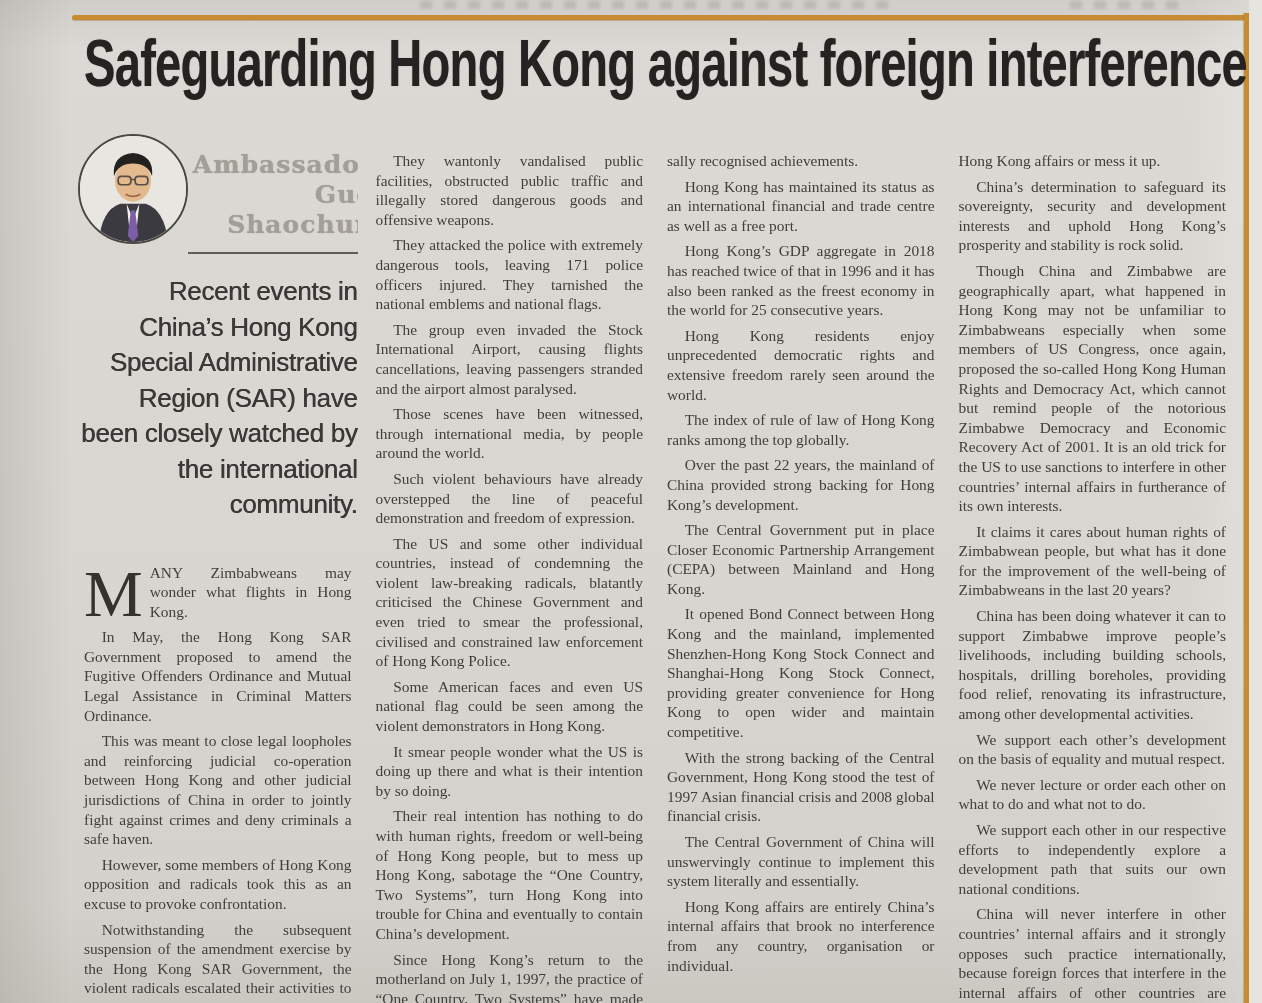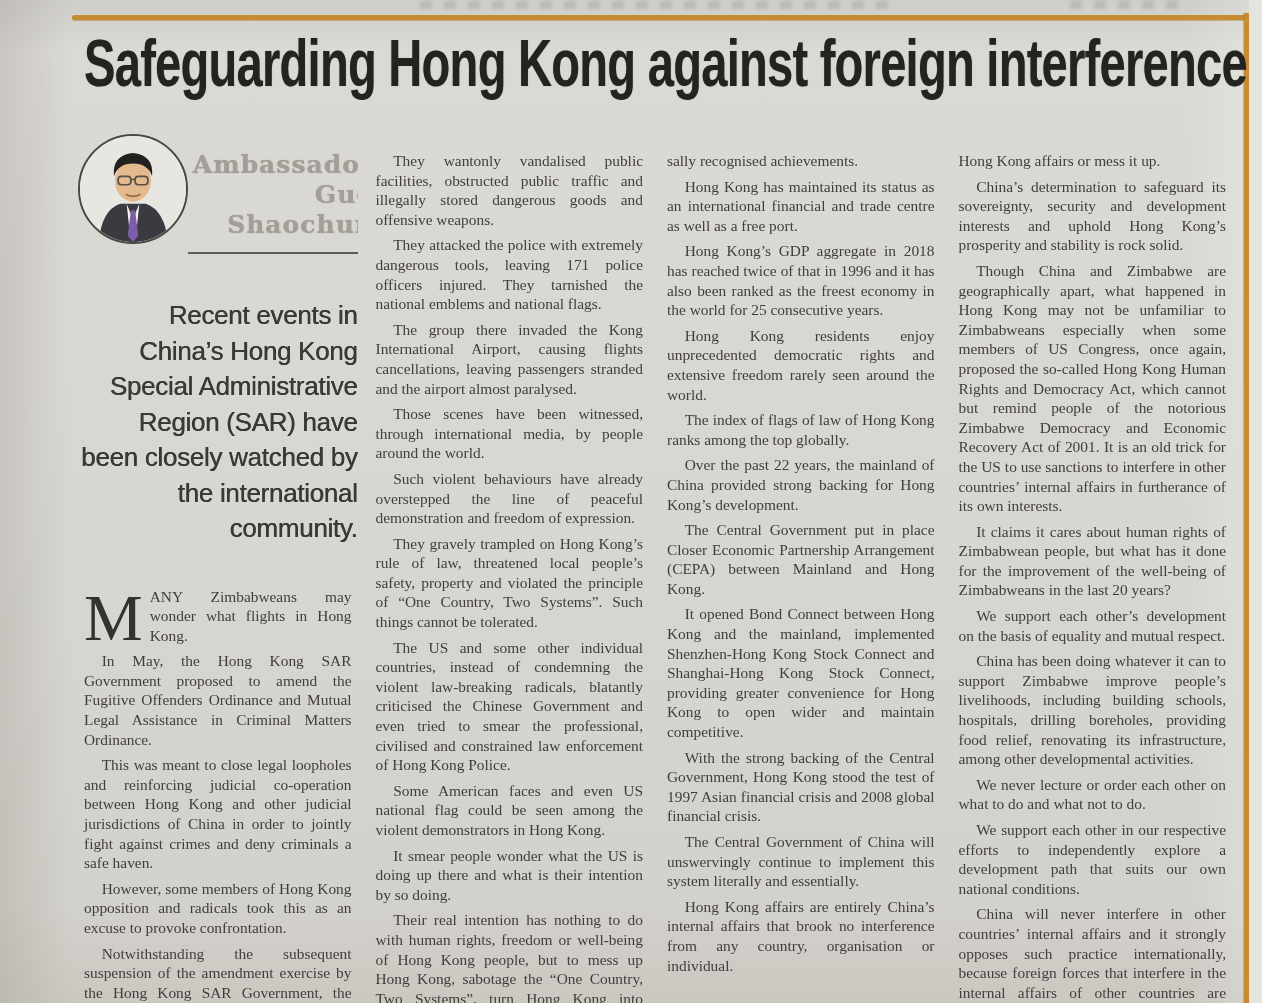--- a/index.html
+++ b/index.html
@@ -39,21 +39,21 @@
   .photo{width:106px;height:106px;border-radius:50%;border:2px solid #4a4843;flex:0 0 auto;
     background:radial-gradient(circle at 50% 35%,#efede8 0%,#dddbd5 70%,#c9c7c1 100%);overflow:hidden;}
   .photo svg{display:block;width:100%;height:100%;}
   .byline-wrap{flex:1;padding-top:16px;}
   .byline{font-family:"DejaVu Serif",serif;font-weight:bold;font-size:25px;line-height:30px;
     color:#a39f98;text-align:right;letter-spacing:1px;
     text-shadow:0 0 1px rgba(150,146,140,.9);}
   .byline span{display:block;}
   .byline-rule{height:2px;background:#5f5d58;width:186px;margin:12px 0 0 auto;}
   .pullquote{
-    margin-top:44px;font-family:"Liberation Sans",sans-serif;font-size:26px;line-height:35.5px;
+    margin-top:20px;font-family:"Liberation Sans",sans-serif;font-size:26px;line-height:35.5px;
     color:#3a3937;text-align:right;letter-spacing:-.3px;
     text-shadow:.4px 0 0 currentColor;
   }
   .para{margin:6px;text-indent:1.15em;}
   .para.lead{text-indent:0;margin-top:40px;}
   .cont .paras .para:first-child{text-indent:0;}
   .dropcap{float:left;font-family:"Liberation Serif",serif;font-size:66px;line-height:.8;
     padding:5px 7px 0 0;color:#34322d;}
 </style>
 </head>
@@ -104,56 +104,55 @@
           <p class="para">However, some members of Hong Kong opposition and radicals took this as an excuse to provoke confrontation.</p>
           <p class="para">Notwithstanding the subsequent suspension of the amendment exercise by the Hong Kong SAR Government, the violent radicals escalated their activities to extremes.</p>
           <p class="para">They smashed their way into the Legislative Building and the Liaison Office of the Central People’s Government in the Hong Kong SAR with iron bars.</p>
         </div>
     </div>
 
     <div class="col col2">
       <div class="paras">
           <p class="para">They wantonly vandalised public facilities, obstructed public traffic and illegally stored dangerous goods and offensive weapons.</p>
           <p class="para">They attacked the police with extremely dangerous tools, leaving 171 police officers injured. They tarnished the national emblems and national flags.</p>
-          <p class="para">The group there invaded the Kong International Airport, causing flights cancellations, leaving passengers stranded and the airport almost paralysed.</p>
+          <p class="para">The group even invaded the Stock International Airport, causing flights cancellations, leaving passengers stranded and the airport almost paralysed.</p>
           <p class="para">Those scenes have been witnessed, through international media, by people around the world.</p>
           <p class="para">Such violent behaviours have already overstepped the line of peaceful demonstration and freedom of expression.</p>
-          <p class="para">They gravely trampled on Hong Kong’s rule of law, threatened local people’s safety, property and violated the principle of “One Country, Two Systems”. Such things cannot be tolerated.</p>
           <p class="para">The US and some other individual countries, instead of condemning the violent law-breaking radicals, blatantly criticised the Chinese Government and even tried to smear the professional, civilised and constrained law enforcement of Hong Kong Police.</p>
           <p class="para">Some American faces and even US national flag could be seen among the violent demonstrators in Hong Kong.</p>
           <p class="para">It smear people wonder what the US is doing up there and what is their intention by so doing.</p>
           <p class="para">Their real intention has nothing to do with human rights, freedom or well-being of Hong Kong people, but to mess up Hong Kong, sabotage the “One Country, Two Systems”, turn Hong Kong into trouble for China and eventually to contain China’s development.</p>
           <p class="para">Since Hong Kong’s return to the motherland on July 1, 1997, the practice of “One Country, Two Systems” have made univer-</p>
         </div>
     </div>
 
     <div class="col col3 cont">
       <div class="paras">
           <p class="para">sally recognised achievements.</p>
           <p class="para">Hong Kong has maintained its status as an international financial and trade centre as well as a free port.</p>
           <p class="para">Hong Kong’s GDP aggregate in 2018 has reached twice of that in 1996 and it has also been ranked as the freest economy in the world for 25 consecutive years.</p>
           <p class="para">Hong Kong residents enjoy unprecedented democratic rights and extensive freedom rarely seen around the world.</p>
-          <p class="para">The index of flags of law of Hong Kong ranks among the top globally.</p>
+          <p class="para">The index of rule of law of Hong Kong ranks among the top globally.</p>
           <p class="para">Over the past 22 years, the mainland of China provided strong backing for Hong Kong’s development.</p>
           <p class="para">The Central Government put in place Closer Economic Partnership Arrangement (CEPA) between Mainland and Hong Kong.</p>
           <p class="para">It opened Bond Connect between Hong Kong and the mainland, implemented Shenzhen-Hong Kong Stock Connect and Shanghai-Hong Kong Stock Connect, providing greater convenience for Hong Kong to open wider and maintain competitive.</p>
           <p class="para">With the strong backing of the Central Government, Hong Kong stood the test of 1997 Asian financial crisis and 2008 global financial crisis.</p>
           <p class="para">The Central Government of China will unswervingly continue to implement this system literally and essentially.</p>
           <p class="para">Hong Kong affairs are entirely China’s internal affairs that brook no interference from any country, organisation or individual.</p>
         </div>
     </div>
 
     <div class="col col4 cont">
       <div class="paras">
           <p class="para">Hong Kong affairs or mess it up.</p>
           <p class="para">China’s determination to safeguard its sovereignty, security and development interests and uphold Hong Kong’s prosperity and stability is rock solid.</p>
           <p class="para">Though China and Zimbabwe are geographically apart, what happened in Hong Kong may not be unfamiliar to Zimbabweans especially when some members of US Congress, once again, proposed the so-called Hong Kong Human Rights and Democracy Act, which cannot but remind people of the notorious Zimbabwe Democracy and Economic Recovery Act of 2001. It is an old trick for the US to use sanctions to interfere in other countries’ internal affairs in furtherance of its own interests.</p>
           <p class="para">It claims it cares about human rights of Zimbabwean people, but what has it done for the improvement of the well-being of Zimbabweans in the last 20 years?</p>
+          <p class="para">China has been doing whatever it can to support Zimbabwe improve people’s livelihoods, including building schools, hospitals, drilling boreholes, providing food relief, renovating its infrastructure, among other developmental activities.</p>
           <p class="para">We support each other’s development on the basis of equality and mutual respect.</p>
-          <p class="para">China has been doing whatever it can to support Zimbabwe improve people’s livelihoods, including building schools, hospitals, drilling boreholes, providing food relief, renovating its infrastructure, among other developmental activities.</p>
           <p class="para">We never lecture or order each other on what to do and what not to do.</p>
           <p class="para">We support each other in our respective efforts to independently explore a development path that suits our own national conditions.</p>
           <p class="para">China will never interfere in other countries’ internal affairs and it strongly opposes such practice internationally, because foreign forces that interfere in the internal affairs of other countries are doomed to fail and they will lift a rock only to drop it on their own feet.</p>
         </div>
 
     </div>
 
   </div>
 </div>
 

